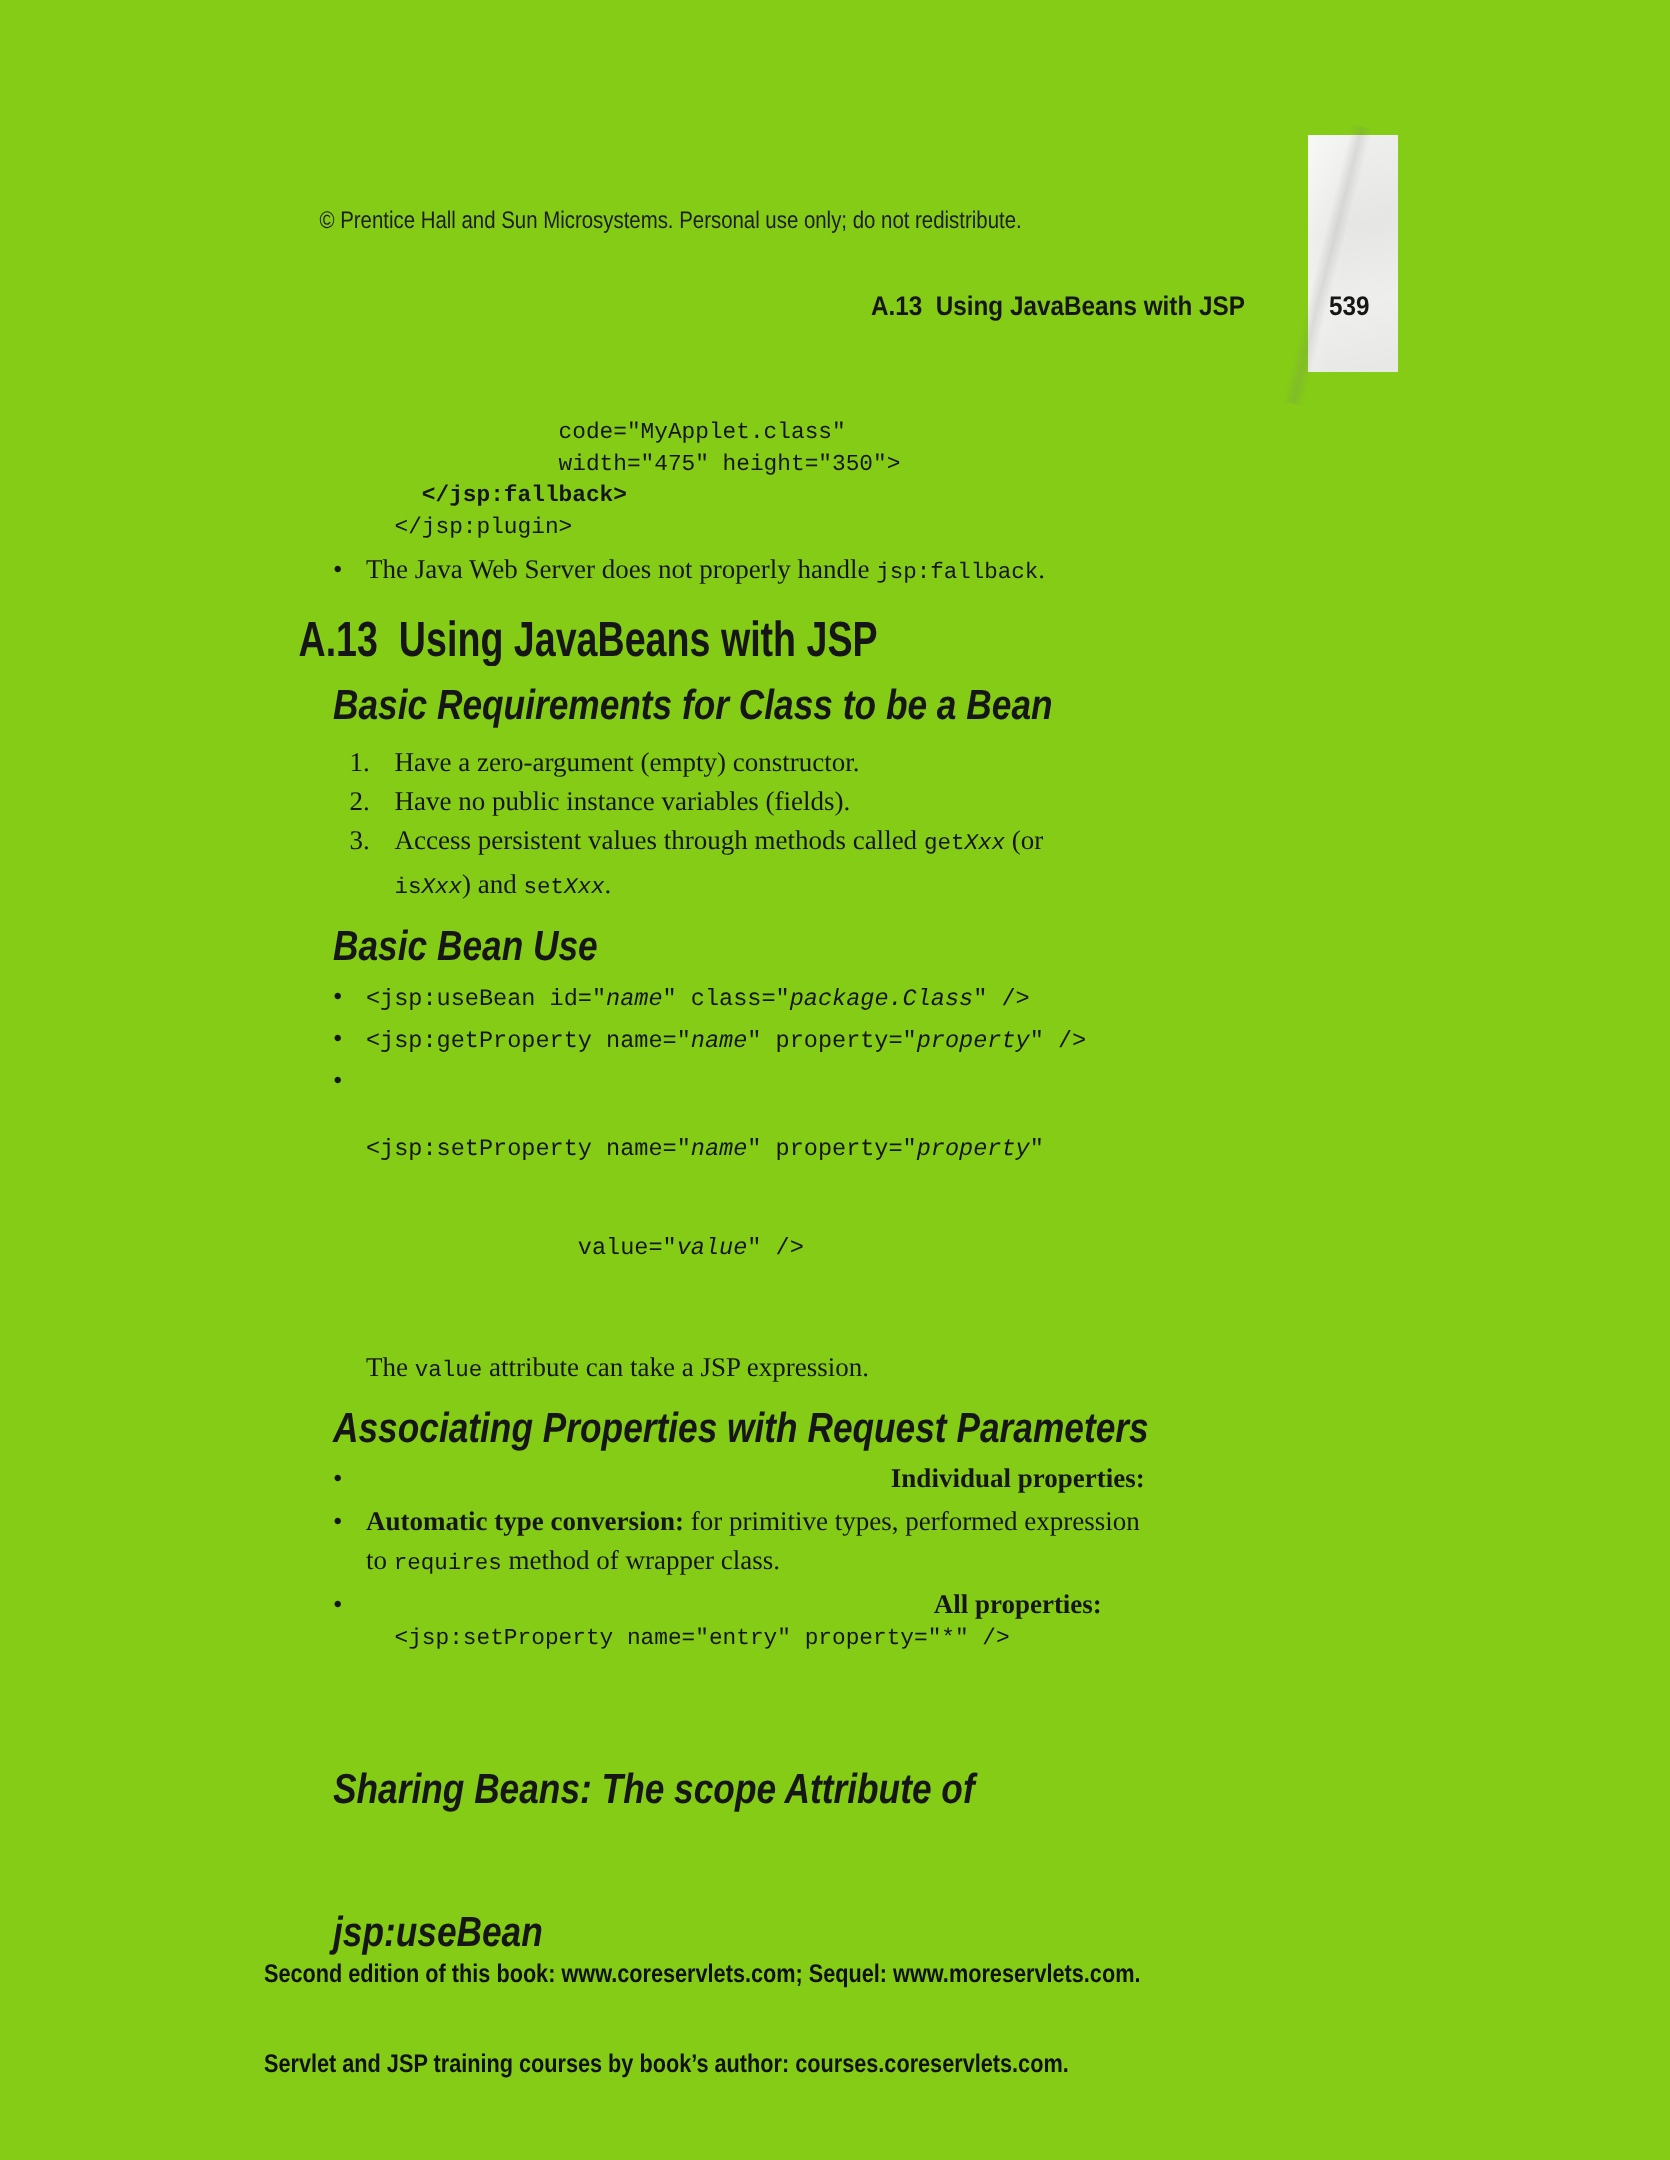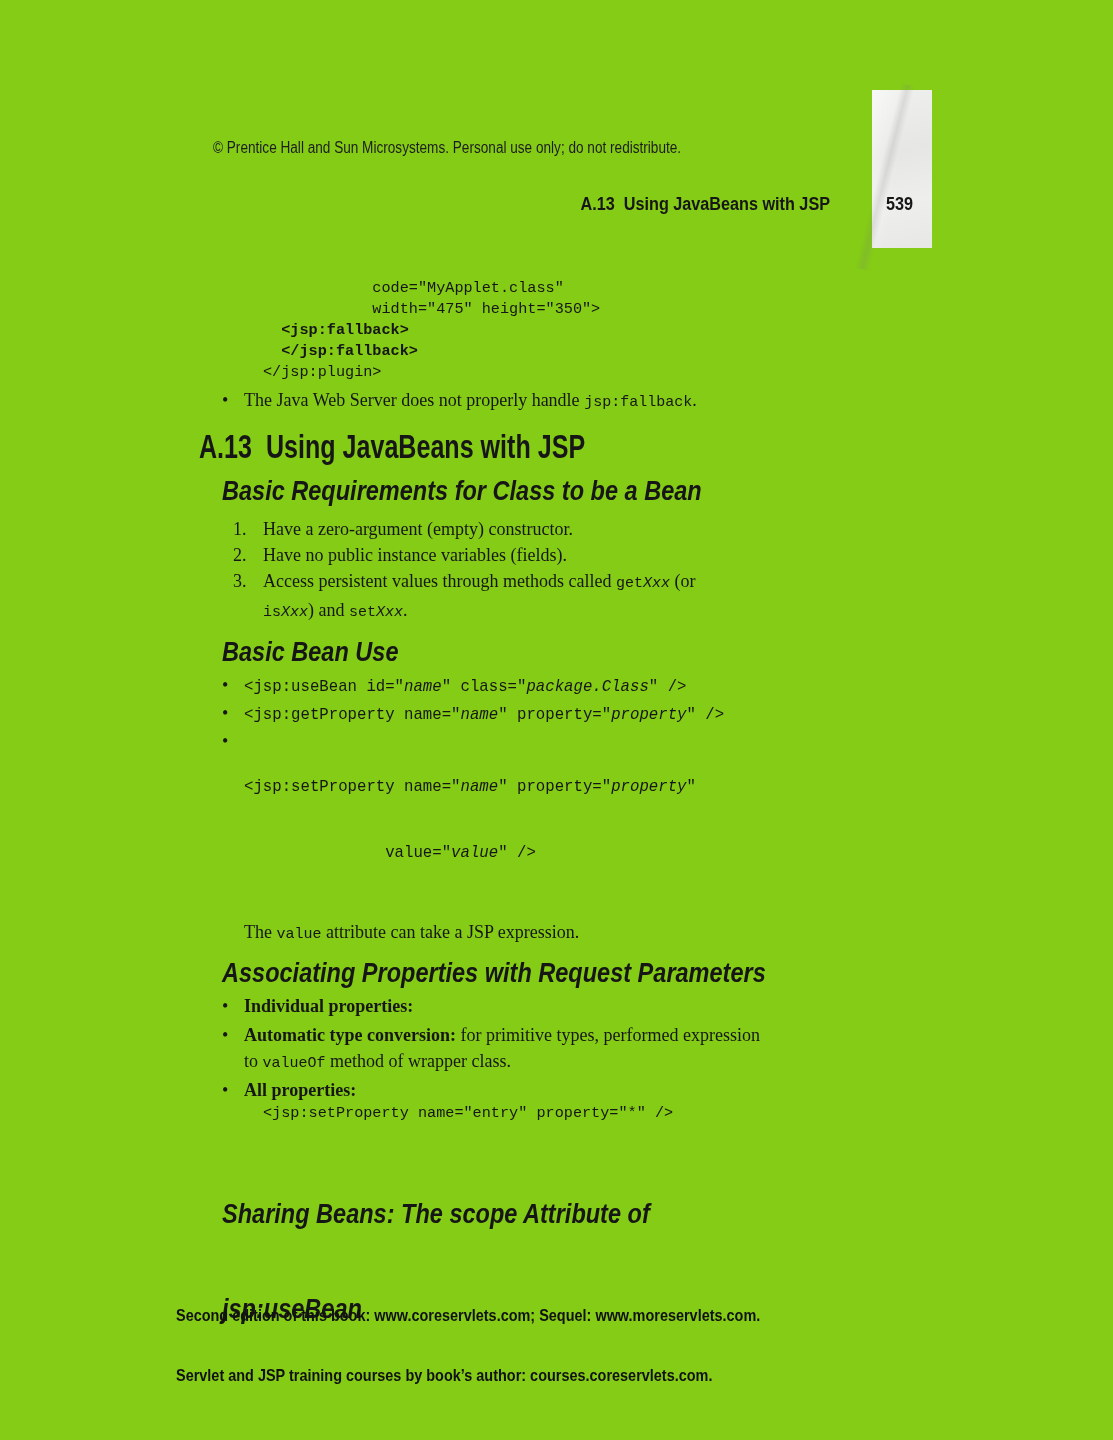--- a/index.html
+++ b/index.html
@@ -31,21 +31,21 @@
     font-family:"Liberation Sans", sans-serif; font-weight:700; font-size:18px;
     transform:scaleX(0.9); transform-origin:right top; white-space:pre;
   }
   .page-number {
     position:absolute; left:886px; top:194px;
     font-family:"Liberation Sans", sans-serif; font-weight:700; font-size:18px;
     transform:scaleX(0.9); transform-origin:left top;
   }
   .imono  { font-family:"Liberation Mono", monospace; font-size:15px; }
   .it     { font-style:italic; }
-  .bold   { font-weight:700; }
+  .bold   { font-weight:700;text-align:center; }
 
   
   .cl { white-space:pre; font-family:"Liberation Mono", monospace; font-size:15.2px; line-height:21px; }
   .top-code { margin:278px 0 0 263px; }
   .b  { font-weight:700; }
 
   
   .li { display:flex; align-items:baseline; }
   .dot { flex:0 0 22px; font-family:"Liberation Serif", serif; font-size:18px; }
   .li-body { flex:1 1 auto; }
@@ -103,21 +103,20 @@
 
   <div class="copyright">© Prentice Hall and Sun Microsystems. Personal use only; do not redistribute.</div>
   <div class="running-head">A.13&nbsp; Using JavaBeans with JSP</div>
   <div class="page-number">539</div>
 
   <main>
 
     <div class="top-code">
       <div class="cl">            code="MyApplet.class"</div>
       <div class="cl">            width="475" height="350"&gt;</div>
-      <div class="cl b">  &lt;jsp:fallback&gt;</div>
       <div class="cl b">  &lt;/jsp:fallback&gt;</div>
       <div class="cl">&lt;/jsp:plugin&gt;</div>
     </div>
 
     <div class="li li-jws">
       <span class="dot">•</span>
       <div class="li-body"><span>The Java Web Server does not properly handle </span><span class="imono">jsp:fallback</span><span>.</span></div>
     </div>
 
     <h1>A.13&nbsp; Using JavaBeans with JSP</h1>
@@ -164,21 +163,21 @@
     <h2>Associating Properties with Request Parameters</h2>
     <div class="ul2">
       <div class="li label-line">
         <span class="dot">•</span>
         <div class="li-body bold">Individual properties:</div>
       </div>
       <div class="li gap4">
         <span class="dot">•</span>
         <div class="li-body">
           <div class="auto-line"><span class="bold">Automatic type conversion:</span><span> for primitive types, performed expression</span></div>
-          <div class="auto-line"><span>to </span><span class="imono">valueOf</span><span> method of wrapper class.</span></div>
+          <div class="auto-line"><span>to </span><span class="imono">requires</span><span> method of wrapper class.</span></div>
         </div>
       </div>
       <div class="li label-line gap2">
         <span class="dot">•</span>
         <div class="li-body bold">All properties:</div>
       </div>
       <div class="all-code">
         <div class="cl">&lt;jsp:setProperty name="entry" property="*" /&gt;</div>
       </div>
     </div>

